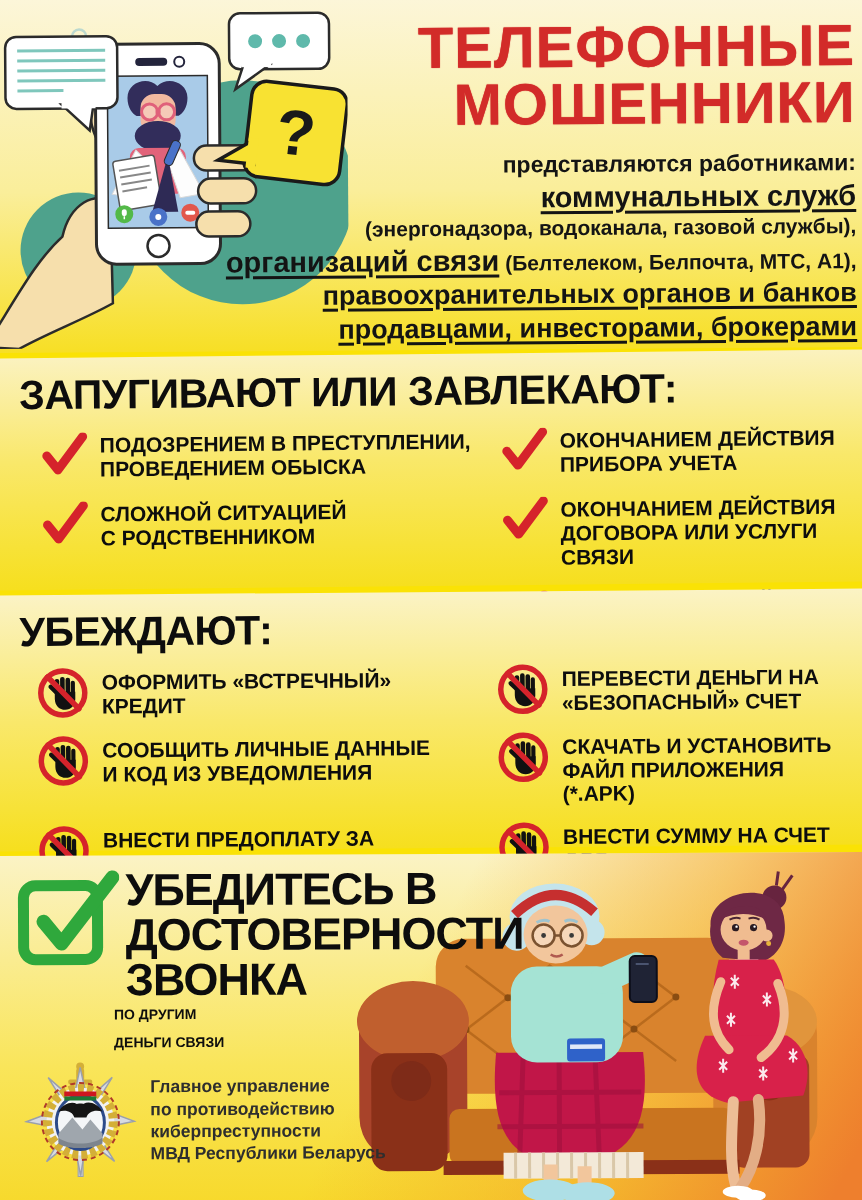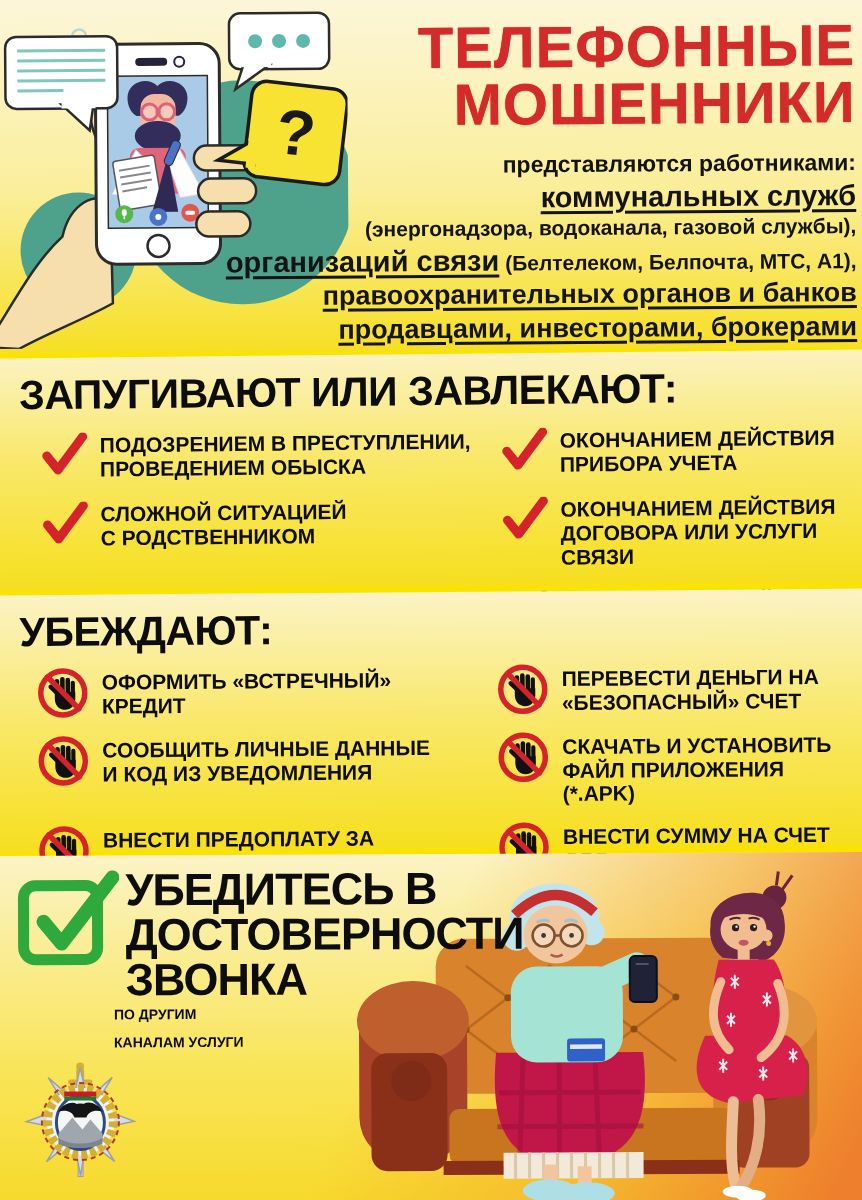--- a/index.html
+++ b/index.html
@@ -323,21 +323,21 @@
         <polyline points="28,58 46,80 97,14" fill="none" stroke="#2fa83c" stroke-width="14" stroke-linecap="round" stroke-linejoin="round"></polyline>
       </svg>
       <div class="verify-text">
         <div>УБЕДИТЕСЬ В</div>
         <div>ДОСТОВЕРНОСТИ</div>
         <div>ЗВОНКА</div>
       </div>
     </div>
     <div class="verify-sub">
       <div>ПО ДРУГИМ</div>
-      <div class="s2">КАНАЛАМ УСЛУГИ</div>
+      <div class="s2">ДЕНЬГИ СВЯЗИ</div>
     </div>
 
     <svg class="illu-couch" width="545" height="335" viewBox="0 0 545 335">
 
       <rect x="105" y="68" width="300" height="155" rx="28" fill="#d9832d"></rect>
       <g stroke="#b4671b" stroke-width="2.5" fill="none" opacity=".85">
         <path d="M135 95 l42 32 l42 -32 l42 32 l42 -32 l42 32"></path>
         <path d="M135 159 l42 -32 l42 32 l42 -32 l42 32 l42 -32"></path>
         <path d="M135 159 l42 32 l42 -32 l42 32 l42 -32 l42 32"></path>
       </g>
@@ -463,16 +463,20 @@
 
         <rect x="40" y="32" width="32" height="5" fill="#ce1720"></rect>
         <rect x="40" y="37" width="32" height="4" fill="#1f7a34"></rect>
 
         <path d="M34 52 C40 42 52 40 56 48 C60 40 72 42 78 52 C70 50 64 52 62 58 L50 58 C48 52 42 50 34 52 Z" fill="#151515"></path>
         <rect x="50" y="44" width="12" height="12" rx="5" fill="#151515"></rect>
 
         <path d="M34 74 L48 58 L58 70 L66 60 L78 74 L78 82 C70 89 42 89 34 82 Z" fill="#9fa6ad"></path>
         <path d="M34 78 C44 86 68 86 78 78 L78 84 C68 90 44 90 34 84 Z" fill="#7d858e"></path>
       </svg>
+      <div class="org-text">Главное управление
+по противодействию
+киберпреступности
+МВД Республики Беларусь</div>
     </div>
   </div>
 
 </div>
 
 </body></html>

